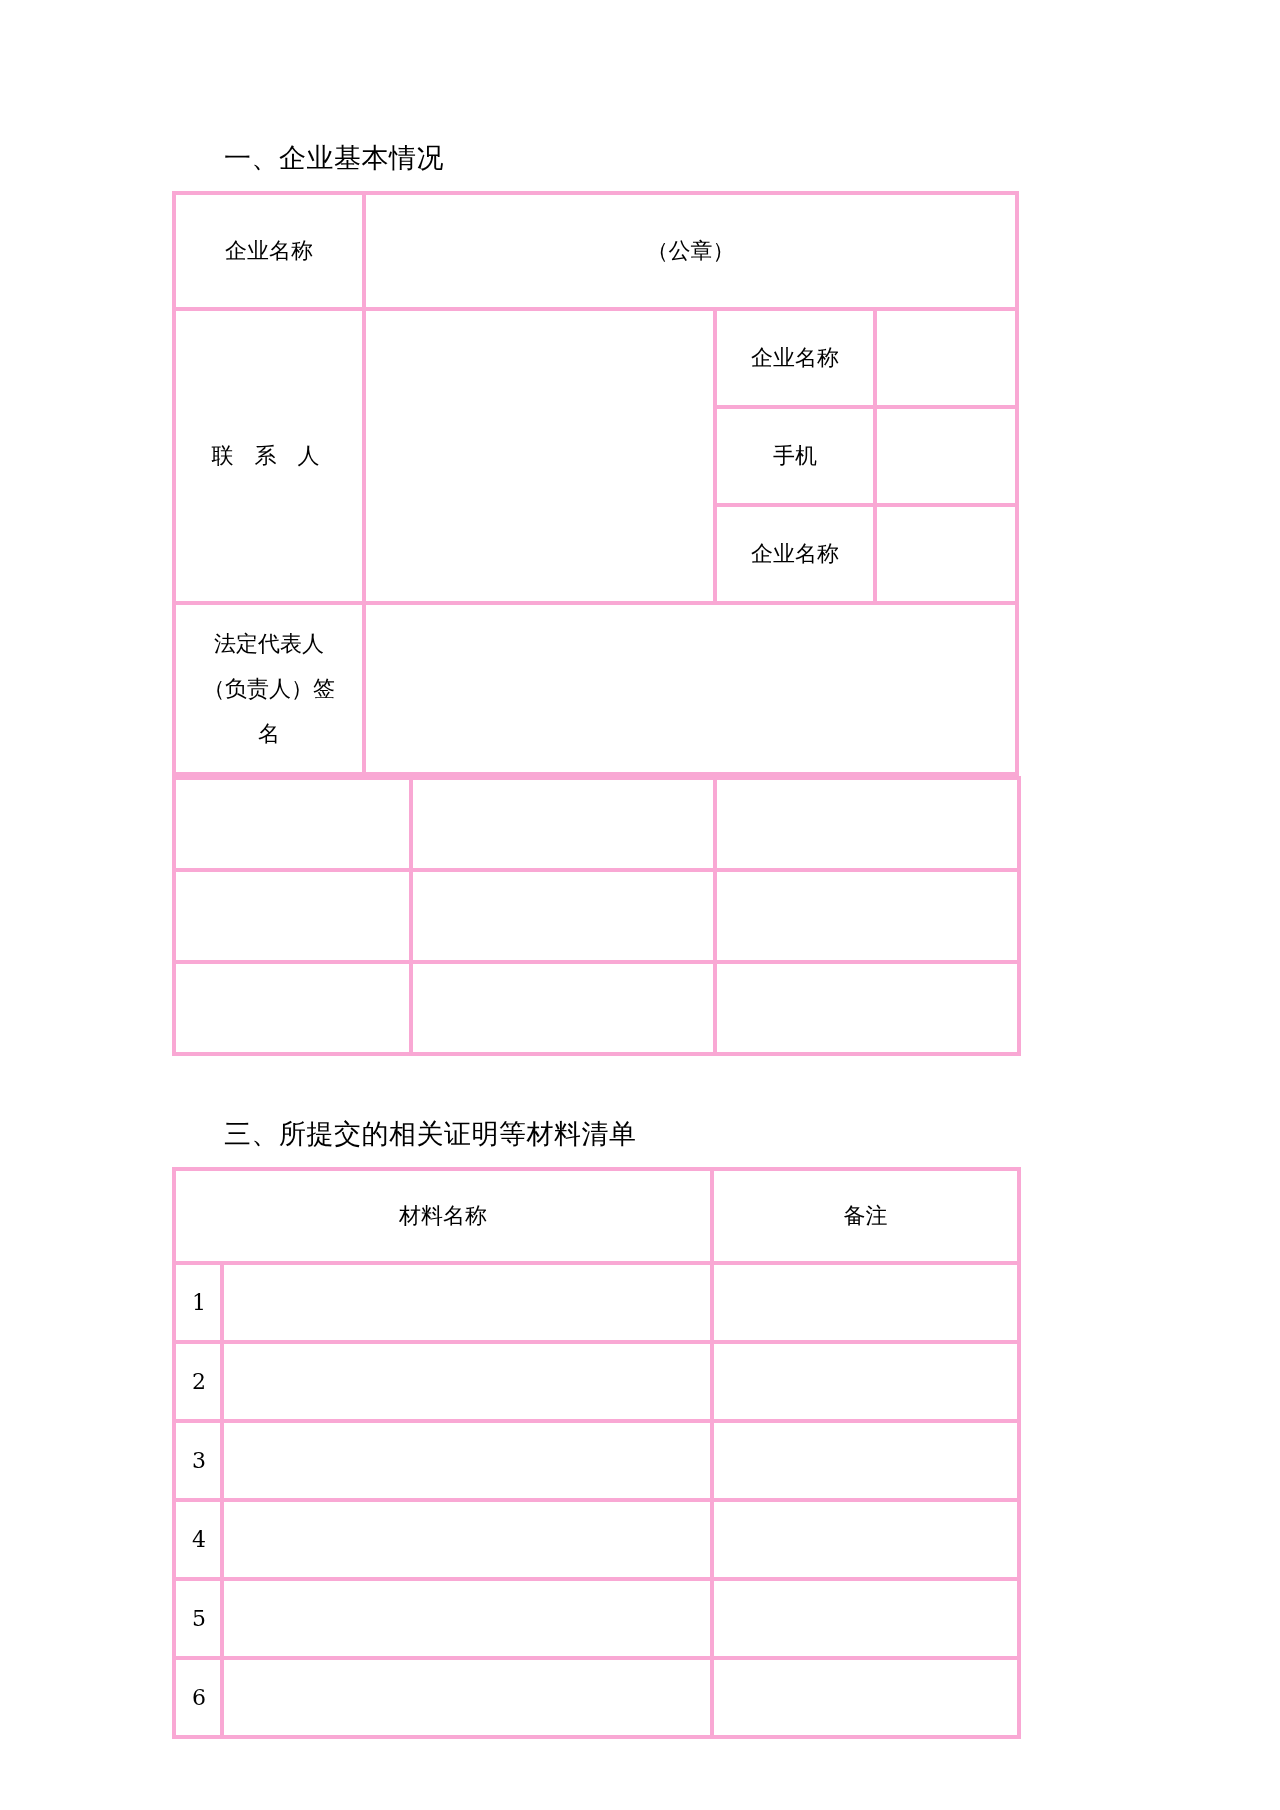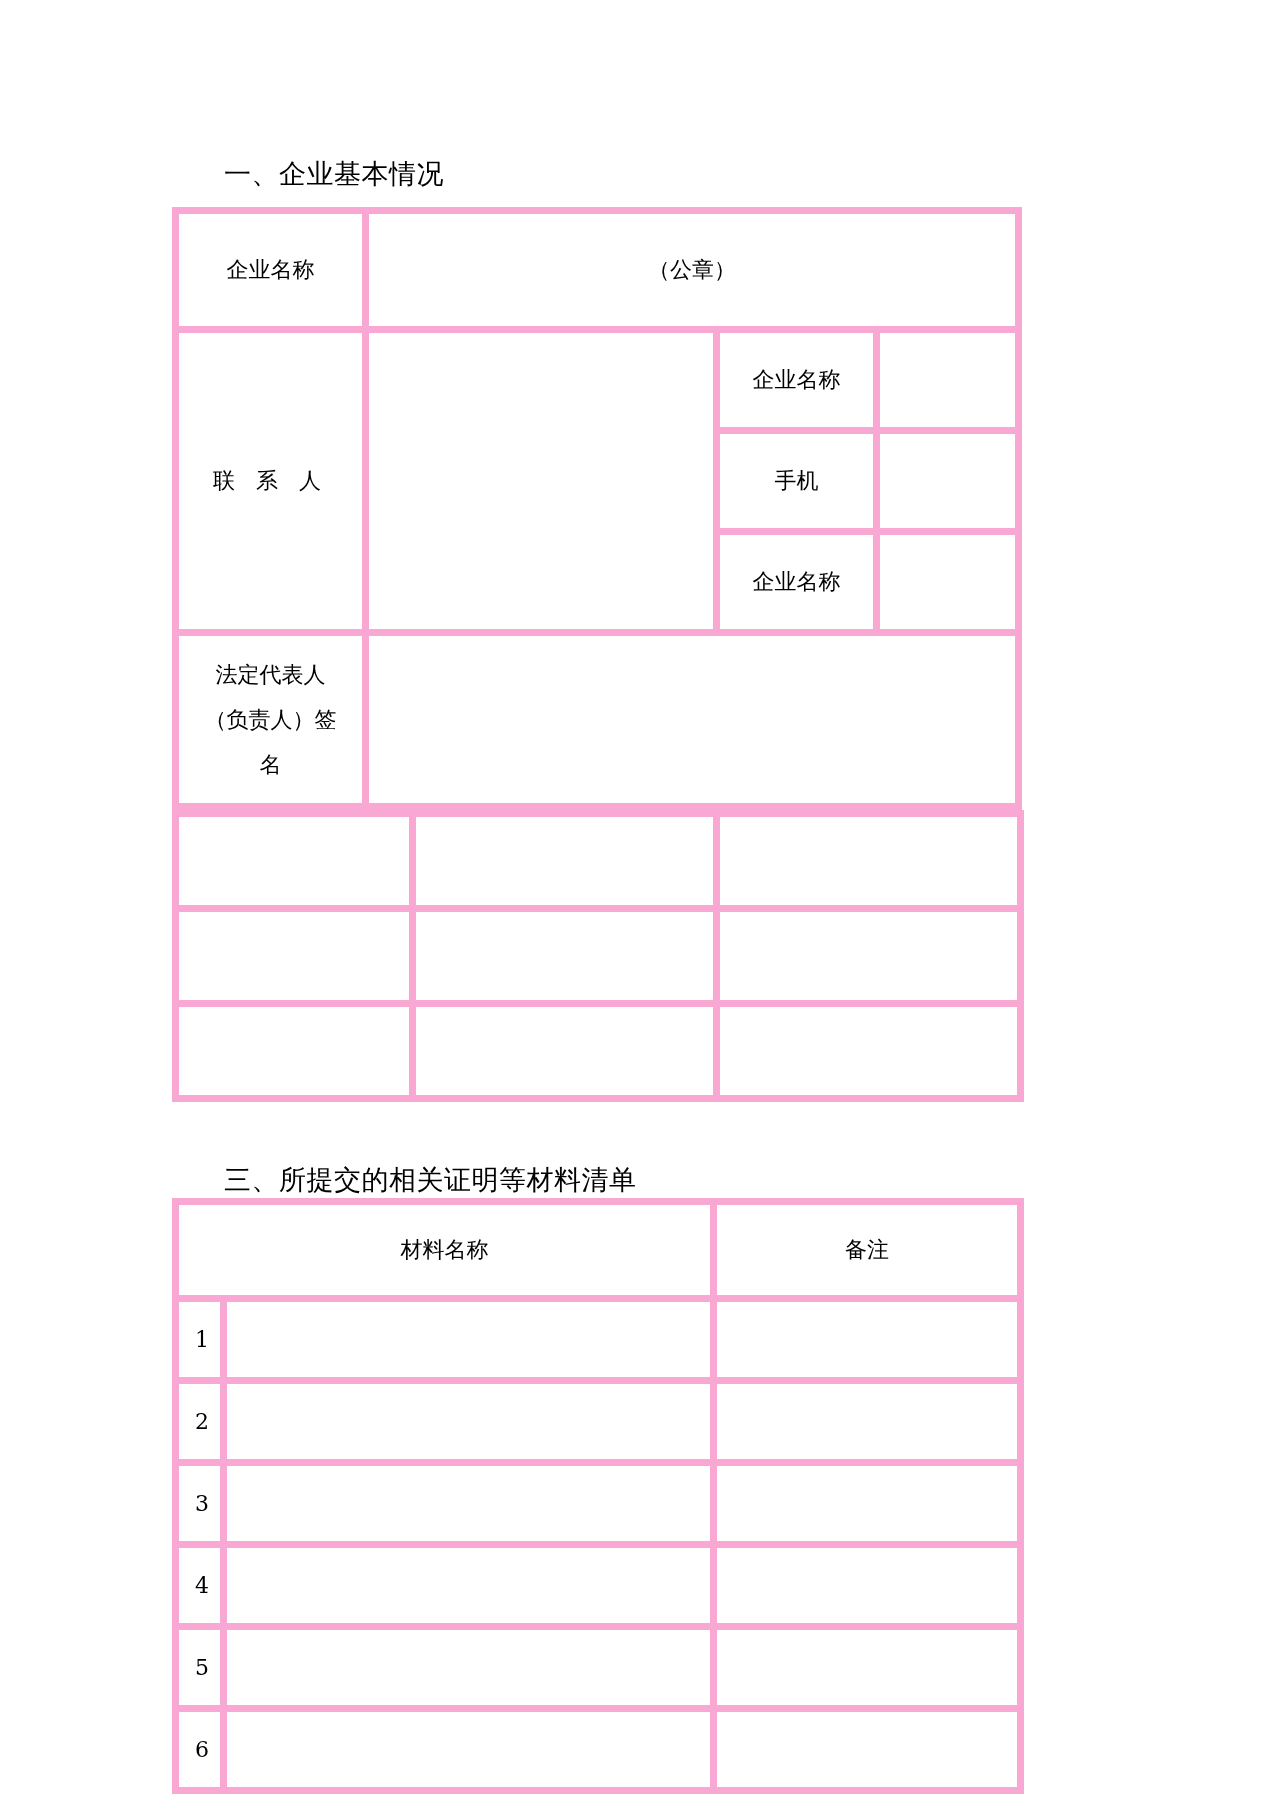--- a/index.html
+++ b/index.html
@@ -15,42 +15,42 @@
     position: relative;
     width: 1280px;
     height: 1810px;
     background: #ffffff;
     margin: 0 auto;
     overflow: hidden;
   }
   .content {
     position: absolute;
     left: 172px;
-    top: 16px;
+    top: 0;
     width: 845px;
   }
 
   .section-heading {
     font-size: 27px;
     font-weight: 500;
     letter-spacing: 0.5px;
     padding-left: 52px;
     font-family: "DejaVu Serif", "Liberation Serif", serif;
   }
   .heading-1 { margin-top: 140px; margin-bottom: 15px; }
   .heading-2 { margin-top: 60px; margin-bottom: 15px; }
-  .heading-3 { margin-top: 60px; }
+  .heading-3 { margin-top: 60px; margin-bottom: 15px; }
 
   table.doc-table {
     width: 845px;
     border-collapse: collapse;
     table-layout: fixed;
   }
   table.doc-table td, table.doc-table th {
-    border: 7px solid #f9a8d4;
+    border: 4px solid #f9a8d4;
     padding: 16px;
     text-align: center;
     vertical-align: middle;
     font-weight: normal;
     font-size: 22px;
     font-family: "DejaVu Serif", "Liberation Serif", serif;
   }
   
   table.doc-table {
     border: 2px solid #000000;

